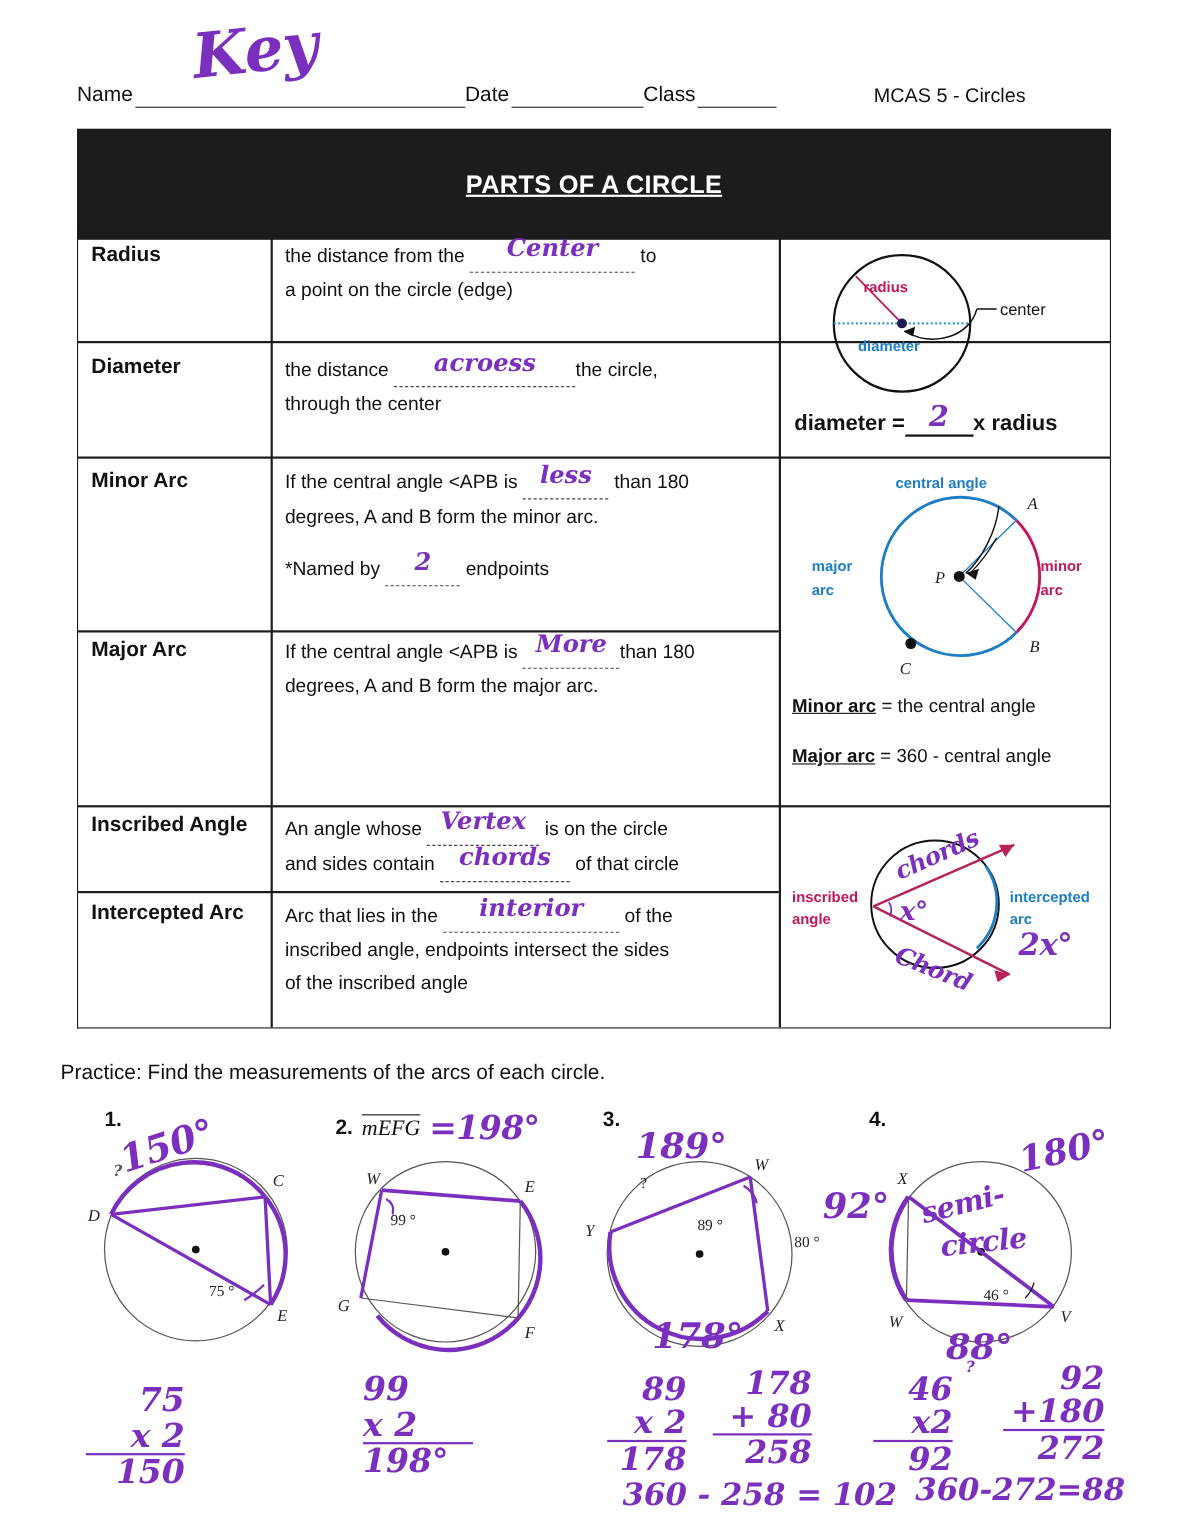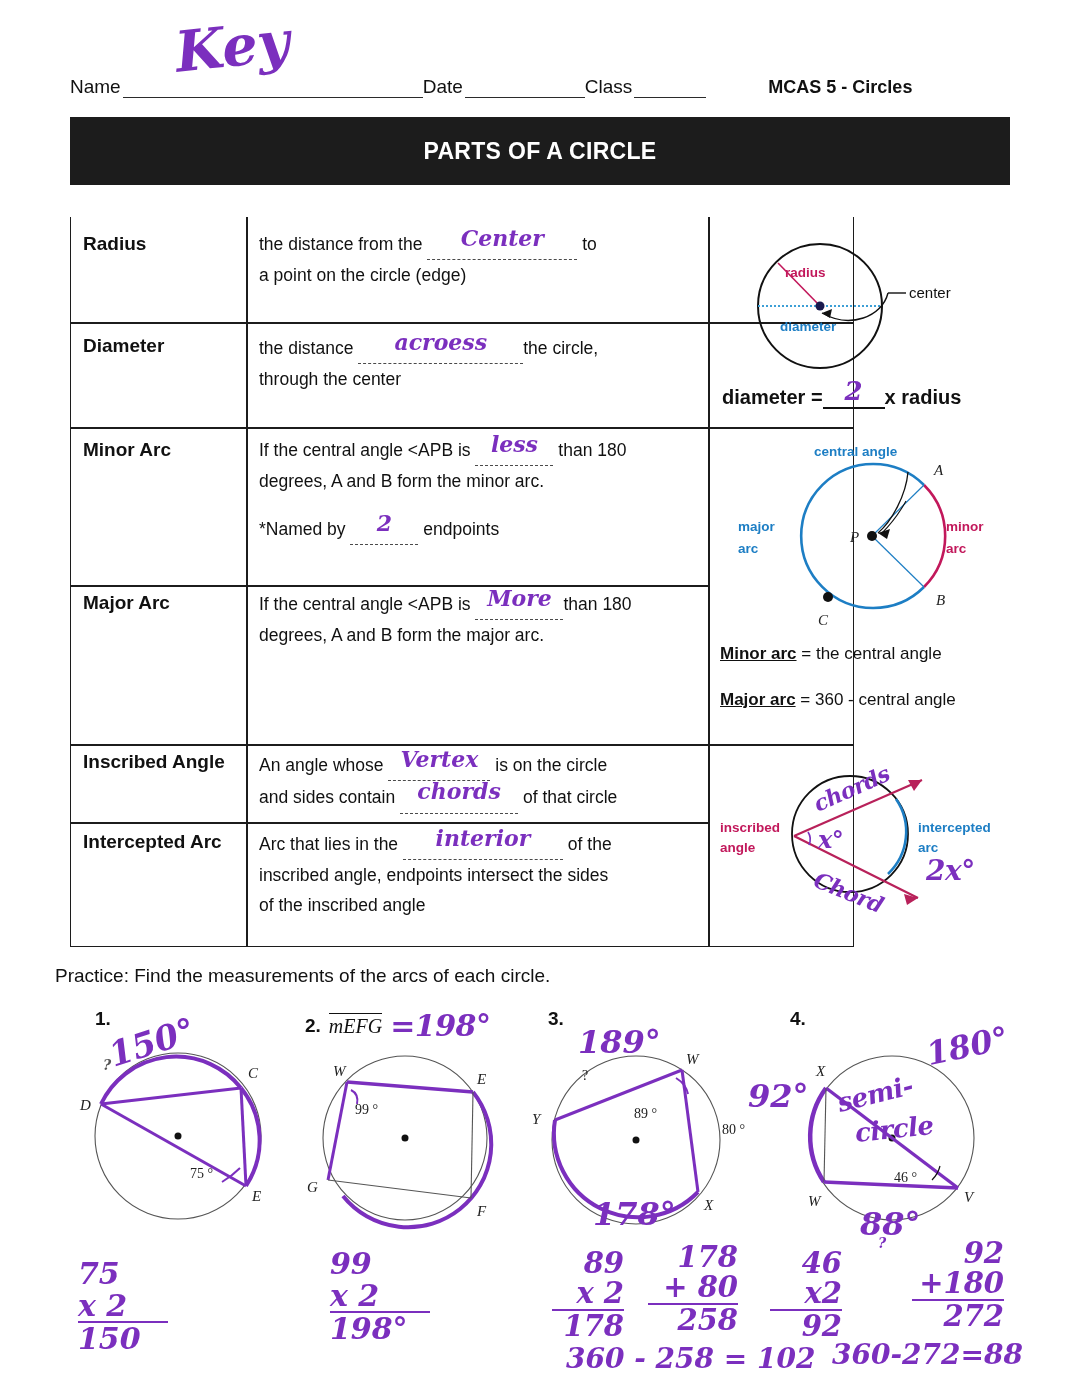--- a/index.html
+++ b/index.html
@@ -17,49 +17,50 @@
   
   .header-row {
     position:absolute; left:70px; top:58px; width:940px; height:40px;
     display:flex; align-items:flex-end; font-size:19px;
   }
   .hdr-label { white-space:nowrap; }
   .rule { border-bottom:1.6px solid #2b2b2b; height:18px; }
   .r-name  { width:300px; margin-left:2px; }
   .r-date  { width:120px; margin-left:2px; }
   .r-class { width:72px;  margin-left:2px; }
-  .hdr-title { margin-left:62px; font-size:18px; white-space:nowrap;font-weight:bold; }
+  .hdr-title { margin-left:88px; font-size:18px; white-space:nowrap; }
 
   
   .hand {
     font-family:"DejaVu Serif", serif;
     color:#7b2fbe;
     font-style:italic;
     font-weight:600;
     letter-spacing:-0.5px;
   }
   .hand-key {
     position:absolute; left:175px; top:18px;
     font-size:56px; transform:rotate(-6deg); line-height:1;
   }
 
   
   .banner {
-    position:absolute; left:70px; top:117px; width:940px; height:68px;
+    position:absolute; left:70px; top:117px; width:940px; height:101px;
     background:#1c1c1c; color:#fff;
     display:flex; flex-direction:row; align-items:center; justify-content:center;
     gap:4px;
+    text-decoration:underline;
   }
   .banner-t1 { font-size:23px; font-weight:bold; letter-spacing:.3px; }
   .banner-t2 { font-size:21px; font-weight:bold; letter-spacing:.1px; }
   .banner-t2 u { text-decoration:underline; font-style:italic; }
 
   
   .tbl {
-    position:absolute; left:70px; top:217px; width:784px; height:730px;
+    position:absolute; left:70px; top:205px; width:940px; height:730px;
     border:1.8px solid #1c1c1c; border-top:none;
   }
   .vline1 { position:absolute; left:175px; top:0; bottom:0; width:1.6px; background:#1c1c1c; }
   .vline2 { position:absolute; left:637px; top:0; bottom:0; width:1.6px; background:#1c1c1c; }
   .hline  { position:absolute; left:0; right:0; height:1.6px; background:#1c1c1c; }
   .hline-left { position:absolute; left:0; width:637px; height:1.6px; background:#1c1c1c; }
 
   .term {
     position:absolute; left:12px; width:160px;
     font-size:19px; font-weight:bold; line-height:1.18;
@@ -329,21 +330,21 @@
       <text class="degtext" x="112" y="152">46 °</text>
       <text class="hand" x="58" y="82" fill="#7b2fbe" font-size="26" transform="rotate(-14 58 82)" style="font-family:DejaVu Serif, serif">semi-</text>
       <text class="hand" x="74" y="112" fill="#7b2fbe" font-size="26" transform="rotate(-6 74 112)" style="font-family:DejaVu Serif, serif">circle</text>
     </svg>
     <div class="hw" style="left:-42px;top:72px;font-size:32px">92°</div>
     <div class="hw" style="left:136px;top:22px;font-size:32px;transform:rotate(-12deg)">180°</div>
     <div class="hw" style="left:70px;top:200px;font-size:32px">88°</div>
     <div class="hw" style="left:88px;top:228px;font-size:14px">?</div>
   </div>
 
-  <div class="calc" style="left:78px;top:1258px;font-size:30px;width:90px">
+  <div class="calc" style="left:78px;top:1258px;font-size:30px;text-align:right;width:90px">
     <div>75</div>
     <div class="rowline">x  2</div>
     <div>150</div>
   </div>
 
   <div class="calc" style="left:330px;top:1248px;font-size:30px;width:100px">
     <div>99</div>
     <div class="rowline">x  2</div>
     <div>198°</div>
   </div>
@@ -353,21 +354,21 @@
     <div class="rowline">x 2</div>
     <div>178</div>
   </div>
   <div class="calc" style="left:648px;top:1242px;font-size:29px;text-align:right;width:90px">
     <div>178</div>
     <div class="rowline">+  80</div>
     <div>258</div>
   </div>
   <div class="calc" style="left:566px;top:1344px;font-size:28px">360 - 258 = 102</div>
 
-  <div class="calc" style="left:770px;top:1248px;font-size:29px;text-align:right;width:72px">
+  <div class="calc" style="left:794px;top:1248px;font-size:29px;text-align:right;width:72px">
     <div>46</div>
     <div class="rowline">x2</div>
     <div>92</div>
   </div>
   <div class="calc" style="left:912px;top:1238px;font-size:29px;text-align:right;width:92px">
     <div>92</div>
     <div class="rowline">+180</div>
     <div>272</div>
   </div>
   <div class="calc" style="left:832px;top:1340px;font-size:28px">360-272=88</div>

